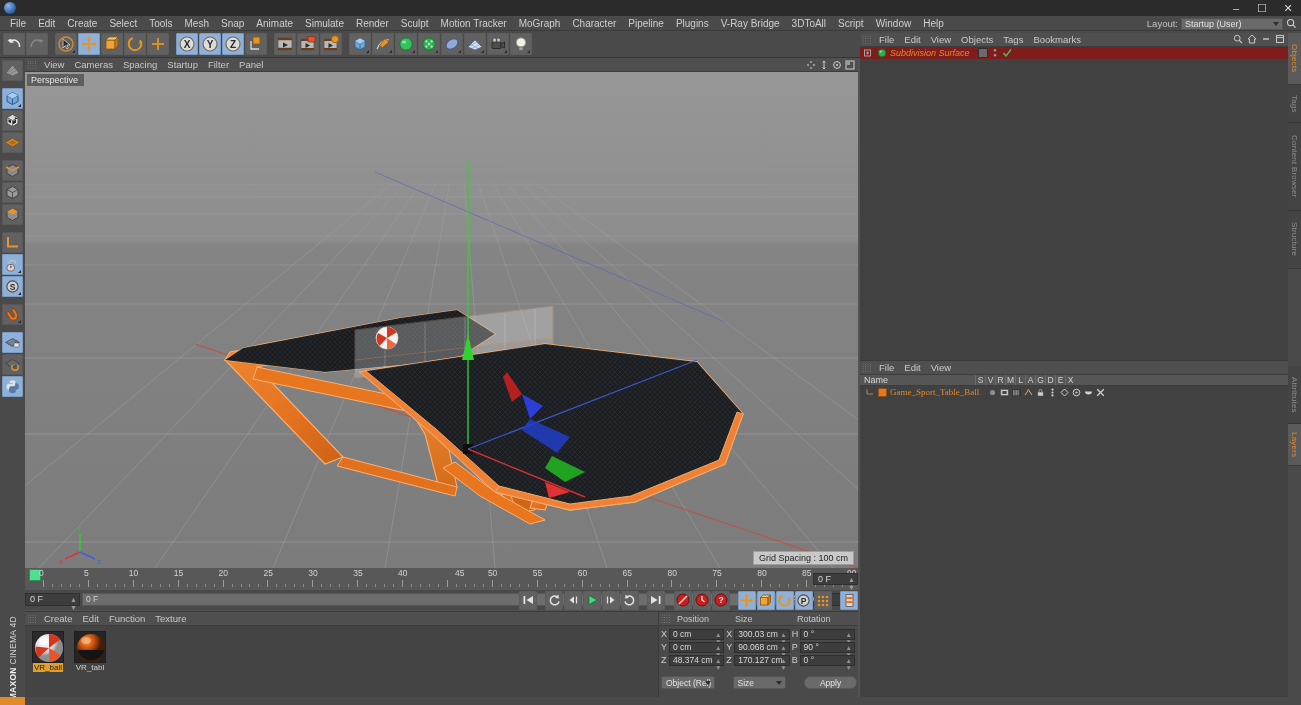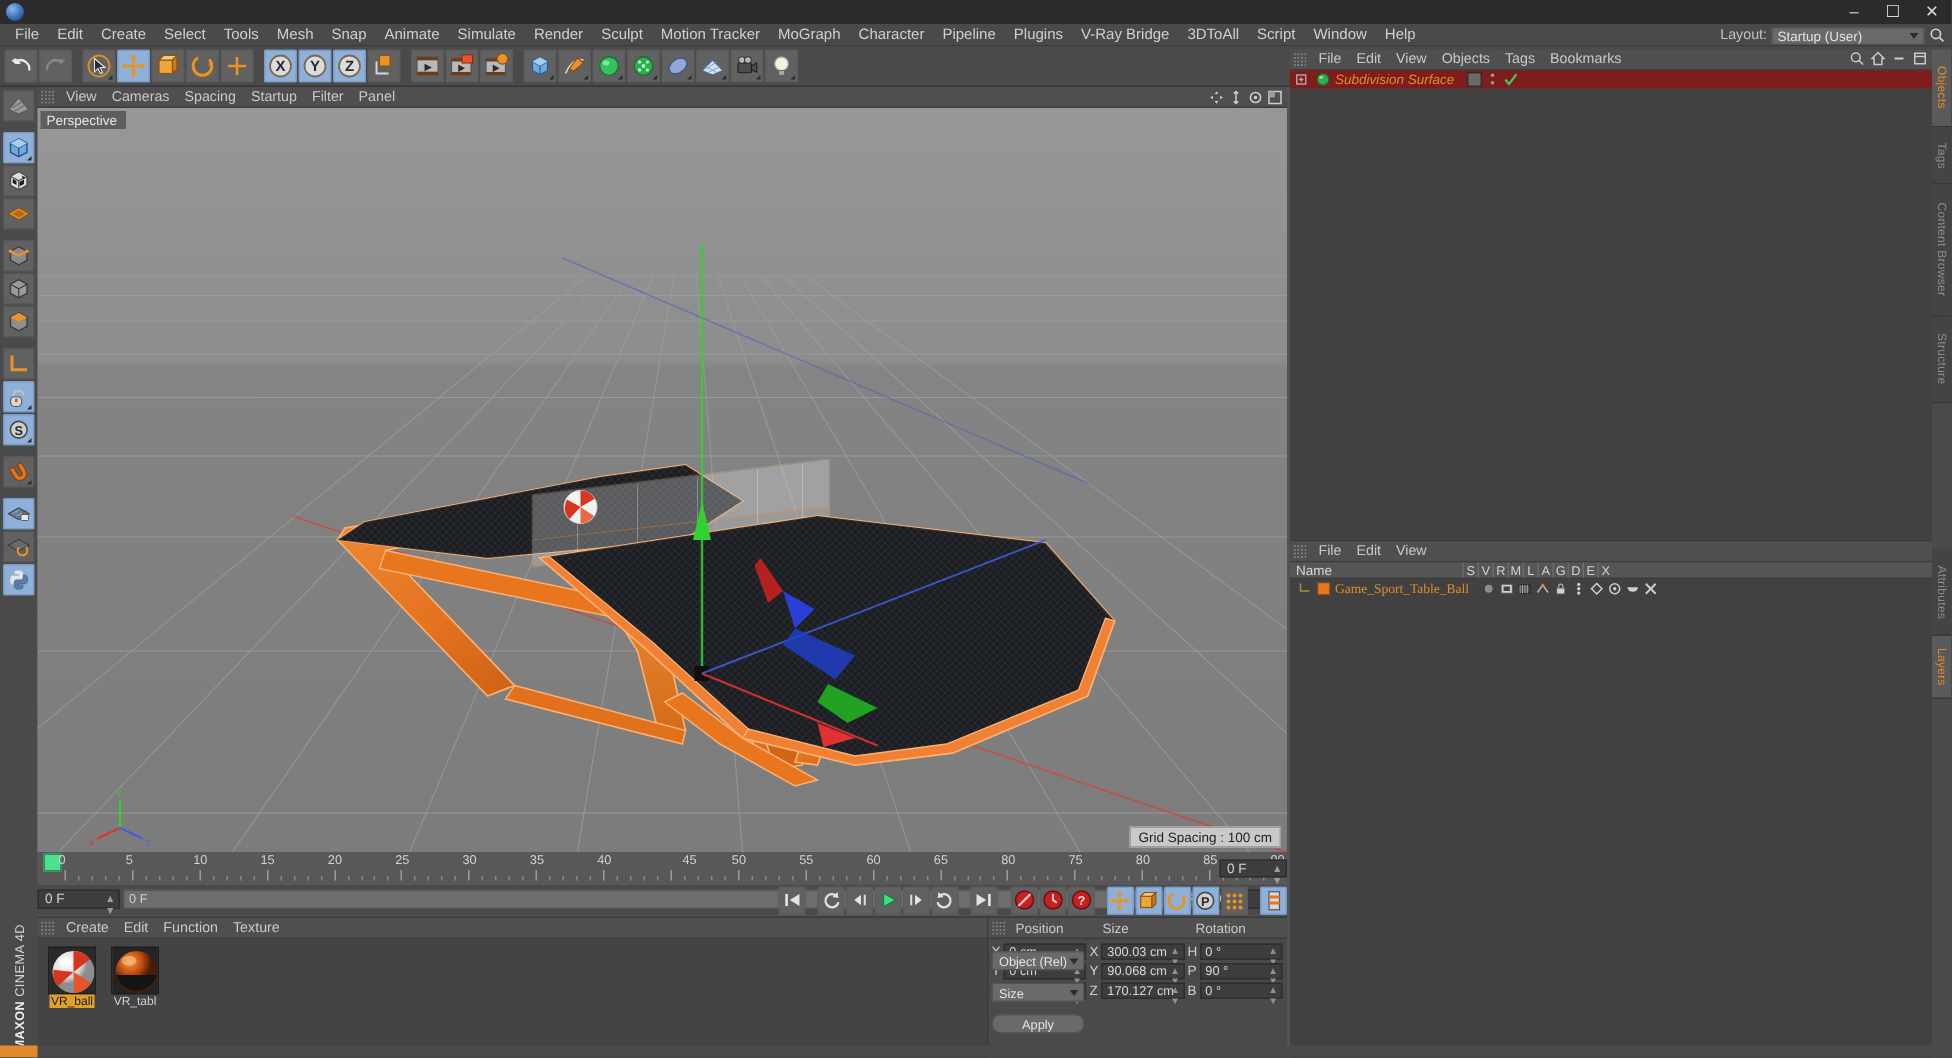--- a/index.html
+++ b/index.html
@@ -189,21 +189,21 @@
   .co-head { font-size:9px; color:#c9c9c9; }
   .co-grid { position:absolute; left:2px; top:16px; width:196px; }
   .co-row { display:flex; align-items:center; height:12px; margin-bottom:1px; }
   .co-lab { width:8px; font-size:9px; color:#cfcfcf; text-align:left; }
   .co-field {
     width:56px; height:11px; background:#3d3d3d; border:1px solid #2e2e2e;
     font-size:8.5px; color:#d8d8d8; display:flex; align-items:center; padding-left:3px;
     position:relative; margin-right:2px;
   }
   .co-field .spin { position:absolute; right:2px; top:1px; font-size:6.5px; color:#909090; line-height:7px; }
-  .co-bottom { position:absolute; left:2px; bottom:16px; width:196px; display:flex; gap:8px;flex-direction:column; }
+  .co-bottom { position:absolute; left:2px; bottom:16px; width:196px; display:flex; gap:18px; }
   .co-sel {
     height:13px; background:#6a6a6a; border:1px solid #555; font-size:8.5px; color:#e4e4e4;
     display:flex; align-items:center; padding-left:4px; position:relative; border-radius:2px;
   }
   .co-sel .arrow {
     position:absolute; right:3px; top:4px; width:0;height:0;
     border-left:3px solid transparent;border-right:3px solid transparent;border-top:4px solid #2b2b2b;
   }
   .co-apply {
     height:13px; width:62px; background:#6a6a6a; border:1px solid #555; font-size:8.5px; color:#e4e4e4;

